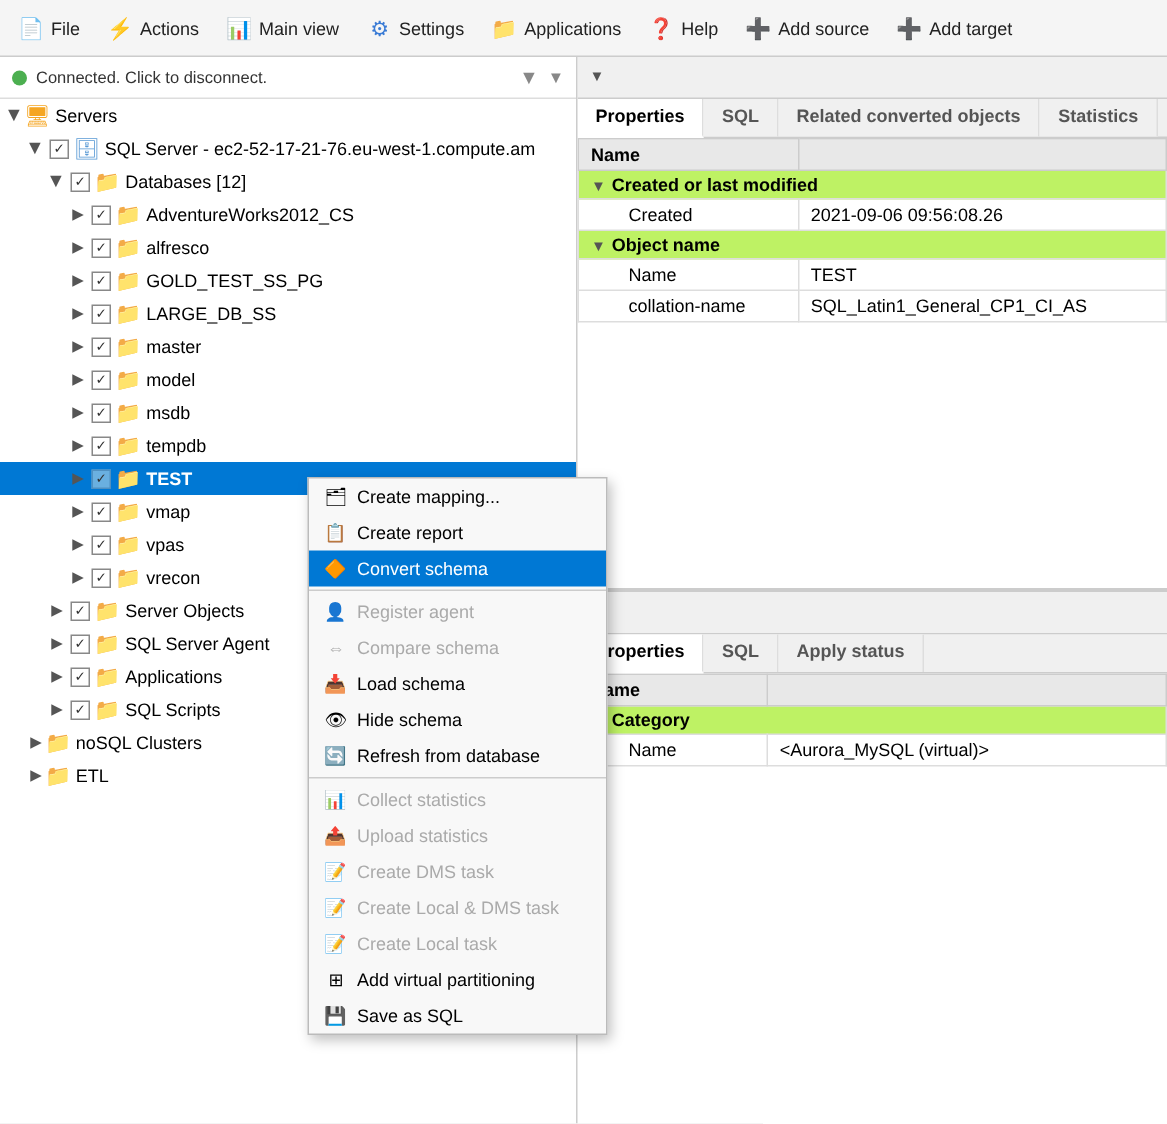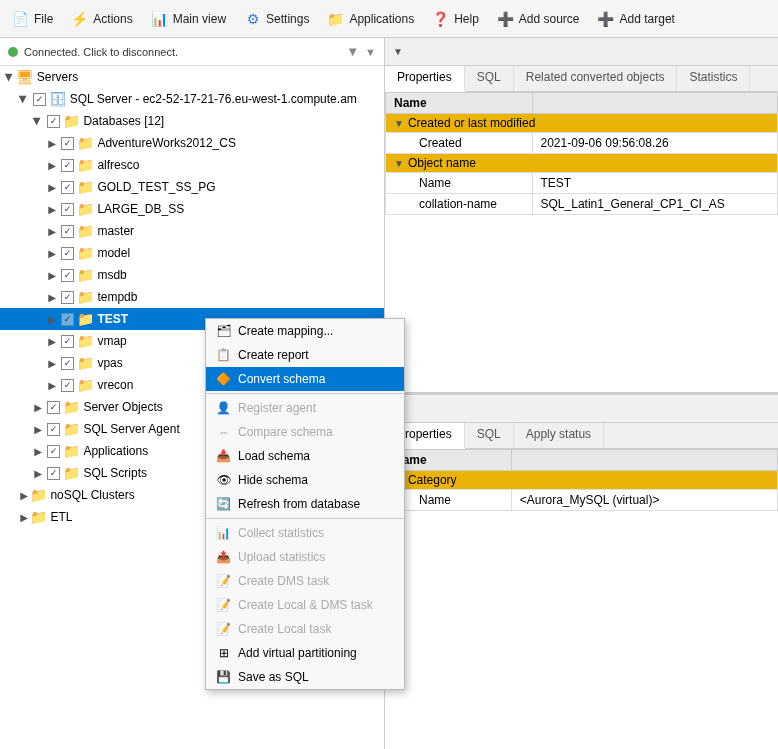--- a/index.html
+++ b/index.html
@@ -176,20 +176,21 @@
       border-bottom: 1px solid #ccc;
       height: 26px;
     }
     .tab {
       padding: 4px 12px;
       cursor: pointer;
       font-size: 12px;
       border-right: 1px solid #ddd;
       background: #f0f0f0;
       color: #555;
+      font-weight: bold;
     }
     .tab.active {
       background: #fff;
       color: #000;
       border-bottom: 2px solid #fff;
       margin-bottom: -1px;
     }
 
     
     .prop-table {
@@ -203,22 +204,22 @@
       text-align: left;
       font-weight: 600;
       font-size: 12px;
     }
     .prop-table td {
       border: 1px solid #ddd;
       padding: 3px 8px;
       font-size: 12px;
     }
     .prop-table .section-row td {
-      background: #eab308;
-      font-weight: normal;
+      background: #bef264;
+      font-weight: bold;
       padding: 2px 8px;
     }
     .prop-table .section-arrow { color: #555; font-size: 10px; margin-right: 4px; }
     .prop-table .indent-cell { padding-left: 33px; }
     .prop-content {
       flex: 1;
       overflow-y: auto;
     }
   </style>
 </head>

